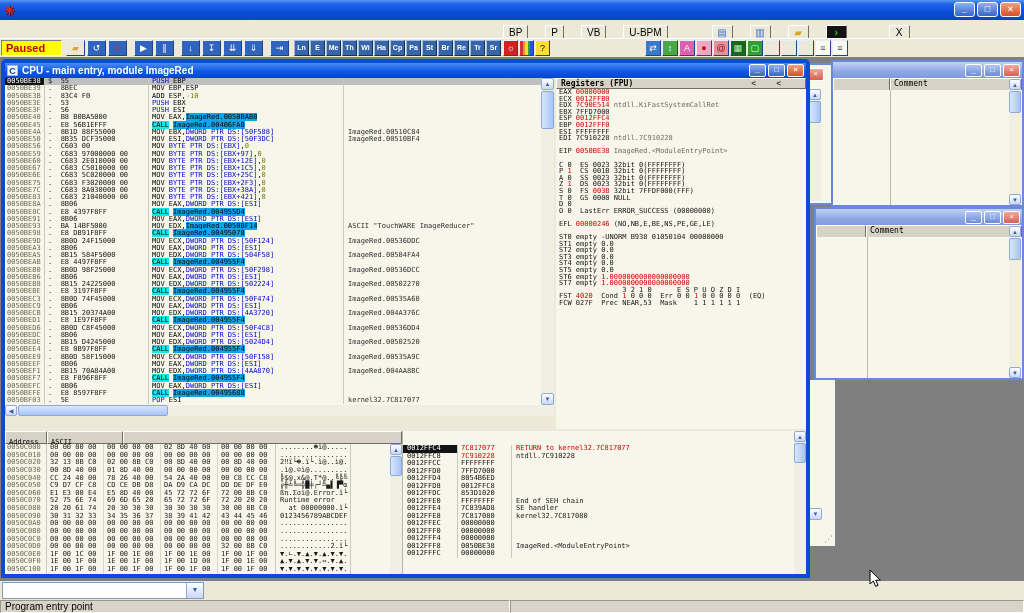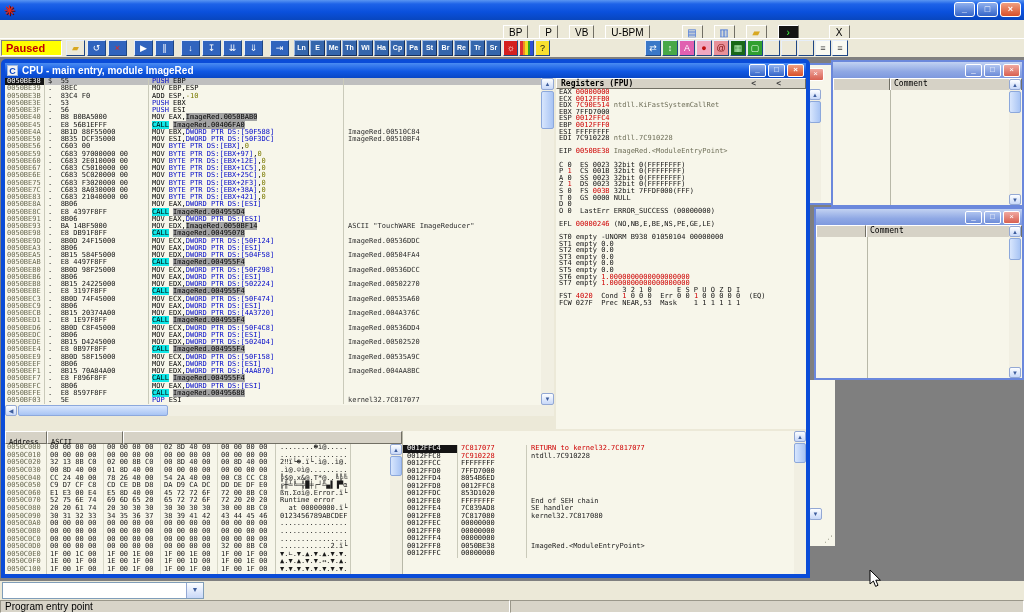--- a/index.html
+++ b/index.html
@@ -14,21 +14,21 @@
     display:flex;align-items:center}
   .app-icon{color:#E02818;font-size:13px;font-weight:bold;margin-left:4px;text-shadow:1px 1px 0 #5a0a0a}
   .winbtns{position:absolute;right:3px;top:2px;display:flex;gap:2px}
   .wbtn{width:21px;height:15px;border:1px solid #fff;border-radius:3px;color:#fff;font-size:9px;
         line-height:12px;text-align:center;background:linear-gradient(#8FB0EE,#3565C8);font-weight:bold}
   .wbtn.close{background:linear-gradient(#F0A080,#D8502A)}
 
   .menubar{position:absolute;left:0;top:20px;width:1024px;height:18px;background:#ECE9D8;
     display:flex;align-items:center;font-size:11px;color:#000;border-bottom:1px solid #E2DFD2}
   .mitem{padding:1px 7px 2px 7px}
-  .plugbtns{position:absolute;left:503px;top:21px;height:24px;display:flex;gap:11px;align-items:center}
+  .plugbtns{position:absolute;left:503px;top:21px;height:24px;display:flex;gap:17px;align-items:center}
   .pbtn{height:16px;border:1px solid;border-color:#FFF #716F64 #716F64 #FFF;background:#ECE9D8;
         font-size:10px;padding:0 5px;line-height:14px;text-align:center}
   .picon{width:21px;padding:0;font-size:10px}
 
   .toolbar{position:absolute;left:0;top:38px;width:1024px;height:19px;background:#ECE9D8;border-top:1px solid #FFF}
   .paused{position:absolute;left:1px;top:1px;width:61px;height:16px;background:#FFFF00;color:#C00000;
           font-size:11px;font-weight:bold;padding:1px 0 0 4px;border:1px solid;border-color:#7F7F7F #FFF #FFF #7F7F7F}
   .tbtn{position:absolute;top:1px;width:19px;height:16px;font-size:9px;text-align:center;line-height:14px;
         border:1px solid;border-color:#E6EEFA #1E4684 #1E4684 #E6EEFA}
   .lbtn{position:absolute;top:1px;width:15px;height:16px;font-size:7px;font-weight:bold;text-align:center;
@@ -73,21 +73,21 @@
   
   .disasm{left:0;top:15px;width:536px;height:327px}
   .drow{display:flex;height:7.26px;line-height:7.4px;white-space:pre}
   .drow.sel{background:#BFBFBF}
   .d-a{width:40px;padding-left:2px;color:#6A6A52;border-right:1px solid #CACABA;flex:none}
   .sel .d-a{background:#141414;color:#FFF}
   .d-h{width:104px;padding-left:3px;color:#141414;border-right:1px solid #CACABA;flex:none}
   .d-c{width:195px;padding-left:3px;border-right:1px solid #CACABA;flex:none}
   .d-m{flex:1;padding-left:4px;color:#2E2E2E}
   .sg-n{color:#000}.sg-u{color:#0008C8}.sg-o{color:#7A7A00}
-  .sg-y{background:#a3a3a3;color:#000}.sg-c{background:#10E8E8;color:#000}
+  .sg-y{background:#0ea5e9;color:#000}.sg-c{background:#10E8E8;color:#000}
 
   
   .regs{left:551px;top:15px;width:250px;height:351px}
   .rtitle{height:11px;background:#D6D2C6;border:1px solid;border-color:#FFF #716F64 #716F64 #FFF;
           font-size:8px;font-weight:bold;font-family:"DejaVu Sans Mono",monospace;
           display:flex;justify-content:space-between;padding:0 4px;line-height:9px}
   .rnav{color:#3E3E3E;letter-spacing:20px}
   .rline{height:6.6px;line-height:6.9px;white-space:pre;padding-left:3px;font-size:7px}
   .rg-n{color:#141414}.rg-r{color:#CE0000}.rg-g{color:#6E6E58}
 
@@ -105,21 +105,21 @@
   .h-t{width:75px;padding-left:4px;color:#1A1A1A;border-left:1px solid #CACABA;flex:none}
   .h-x{flex:1;border-left:1px solid #CACABA}
   .dumpsb{left:385px;top:381px;width:12px;height:130px}
 
   
   .stack{left:397px;top:368px;width:404px;height:143px;border-left:1px solid #B8B8A8}
   .stkrows{position:absolute;left:0;top:14px;right:0}
   .srow{display:flex;height:7.5px;line-height:7.6px;white-space:pre}
   .s-a{width:55px;padding-left:4px;color:#101010;border-right:1px solid #CACABA;flex:none}
   .srow.sel .s-a{background:#141414;color:#FFF}
-  .s-v{width:69px;padding-left:3px;color:#101010;border-right:1px solid #CACABA;flex:none}
+  .s-v{width:54px;padding-left:3px;color:#101010;border-right:1px solid #CACABA;flex:none}
   .s-v.red,.s-c.red{color:#CE0000}
   .s-c{flex:1;padding-left:4px;color:#202020}
   .stksb{left:789px;top:368px;width:12px;height:143px}
 
   
   .winD{position:absolute;left:799px;top:323px;width:36px;height:166px;background:#F7F6EA;border-left:4px solid #2A50C8}
   .grip{position:absolute;right:2px;bottom:2px;color:#9a9a8a;font-size:9px}
 
   
   .comborow{position:absolute;left:0;top:581px;width:1024px;height:19px;background:#ECE9D8}

